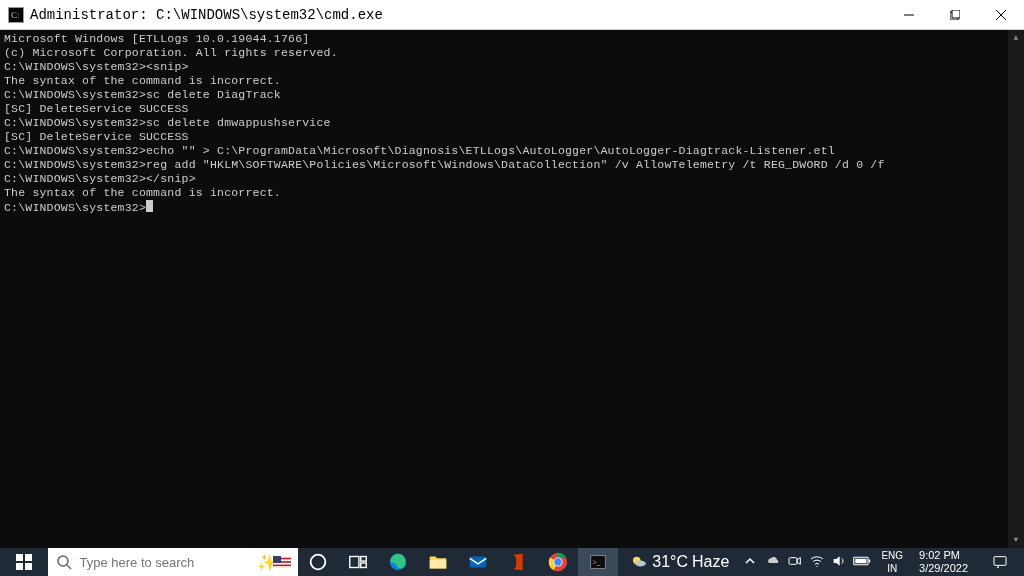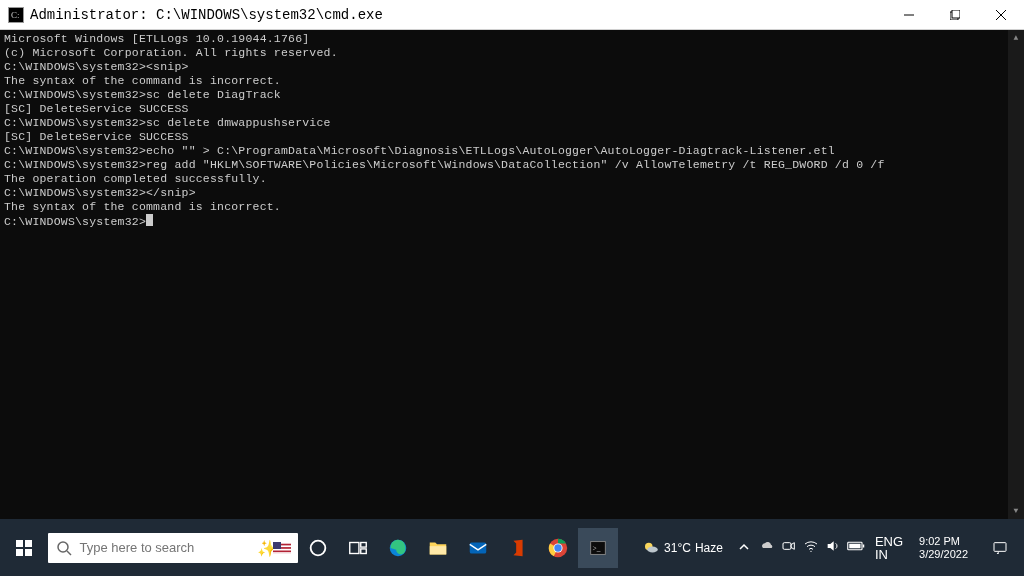--- a/index.html
+++ b/index.html
@@ -10,34 +10,34 @@
   .titlebar .icon svg { width:16px; height:16px; }
   .titlebar .title { font-size:14px; color:#000; flex: 0 0 auto; font-family: Liberation Mono, monospace; }
   .titlebar .spacer { flex:1; }
   .winbtn { width:46px; height:30px; display:flex; align-items:center; justify-content:center; }
   .winbtn svg { width:10px; height:10px; }
   .terminal { flex:1; background:#0c0c0c; padding:2px 4px 4px 4px; font-family: Consolas, "Courier New", monospace; font-size:11.5px; line-height:14px; color:#cccccc; letter-spacing:0.2px; position:relative; overflow:hidden; }
   .terminal .line { white-space:pre; }
   .scrollbar { position:absolute; right:0; top:0; bottom:0; width:16px; background:#1a1a1a; display:flex; flex-direction:column; }
   .scrollbar .arrow { height:16px; display:flex; align-items:center; justify-content:center; color:#888; font-size:8px; }
   .scrollbar .track { flex:1; }
-  .taskbar { height:57px; background:#1f2a36; display:flex; align-items:center; color:#fff; font-size:12px; }
+  .taskbar { height:28px; background:#1f2a36; display:flex; align-items:center; color:#fff; font-size:12px; }
   .startbtn { width:48px; height:40px; display:flex; align-items:center; justify-content:center; }
   .startbtn svg { width:16px; height:16px; }
   .searchbox { width:250px; height:30px; margin-left:0; background:#fff; display:flex; align-items:center; border-radius:1px; }
   .searchbox .sicon { width:34px; display:flex; align-items:center; justify-content:center; }
   .searchbox input { border:none; outline:none; font-size:13px; color:#555; flex:1; background:transparent; }
   .searchbox .flare { width:46px; display:flex; align-items:center; justify-content:center; }
   .tbicon { width:40px; height:40px; display:flex; align-items:center; justify-content:center; }
   .tbicon svg { width:22px; height:22px; }
   .tbspacer { flex:1; }
   .tray { display:flex; align-items:center; gap:6px; padding-right:4px; }
-  .tray .weather { display:flex; align-items:center; gap:4px; font-size:12px; padding-right:6px; }
+  .tray .weather { display:flex; align-items:center; gap:4px; font-size:16px; padding-right:6px; }
   .tray .timeblock { text-align:left; line-height:13px; font-size:11px; padding:0 6px; }
-  .tray .langblock { line-height:13px; font-size:13px; padding:0 4px; }
+  .tray .langblock { text-align:center; line-height:13px; font-size:10px; padding:0 4px; }
   .notifbtn { width:40px; height:40px; display:flex; align-items:center; justify-content:center; }
   .caret { display:inline-block; width:7px; height:12px; background:#cccccc; vertical-align:-1px; animation:blink 1s steps(1) infinite; }
   @keyframes blink { 50% { opacity:0; } }
 </style>
 </head>
 <body>
 
 <div class="window">
 
   <div class="titlebar">
@@ -79,21 +79,20 @@
         <div class="line"></div>
         <div class="line">C:\WINDOWS\system32&gt;sc delete DiagTrack</div>
         <div class="line">[SC] DeleteService SUCCESS</div>
         <div class="line"></div>
         <div class="line">C:\WINDOWS\system32&gt;sc delete dmwappushservice</div>
         <div class="line">[SC] DeleteService SUCCESS</div>
         <div class="line"></div>
         <div class="line">C:\WINDOWS\system32&gt;echo "" &gt; C:\ProgramData\Microsoft\Diagnosis\ETLLogs\AutoLogger\AutoLogger-Diagtrack-Listener.etl</div>
         <div class="line"></div>
         <div class="line">C:\WINDOWS\system32&gt;reg add "HKLM\SOFTWARE\Policies\Microsoft\Windows\DataCollection" /v AllowTelemetry /t REG_DWORD /d 0 /f</div>
-        <div class="line">The operation completed successfully.</div>
         <div class="line"></div>
         <div class="line">C:\WINDOWS\system32&gt;&lt;/snip&gt;</div>
         <div class="line">The syntax of the command is incorrect.</div>
         <div class="line"></div>
         <div class="line">C:\WINDOWS\system32&gt;<span class="caret"></span></div>
       </div>
     <div class="scrollbar">
       <div class="arrow">▲</div>
       <div class="track"></div>
       <div class="arrow">▼</div>

